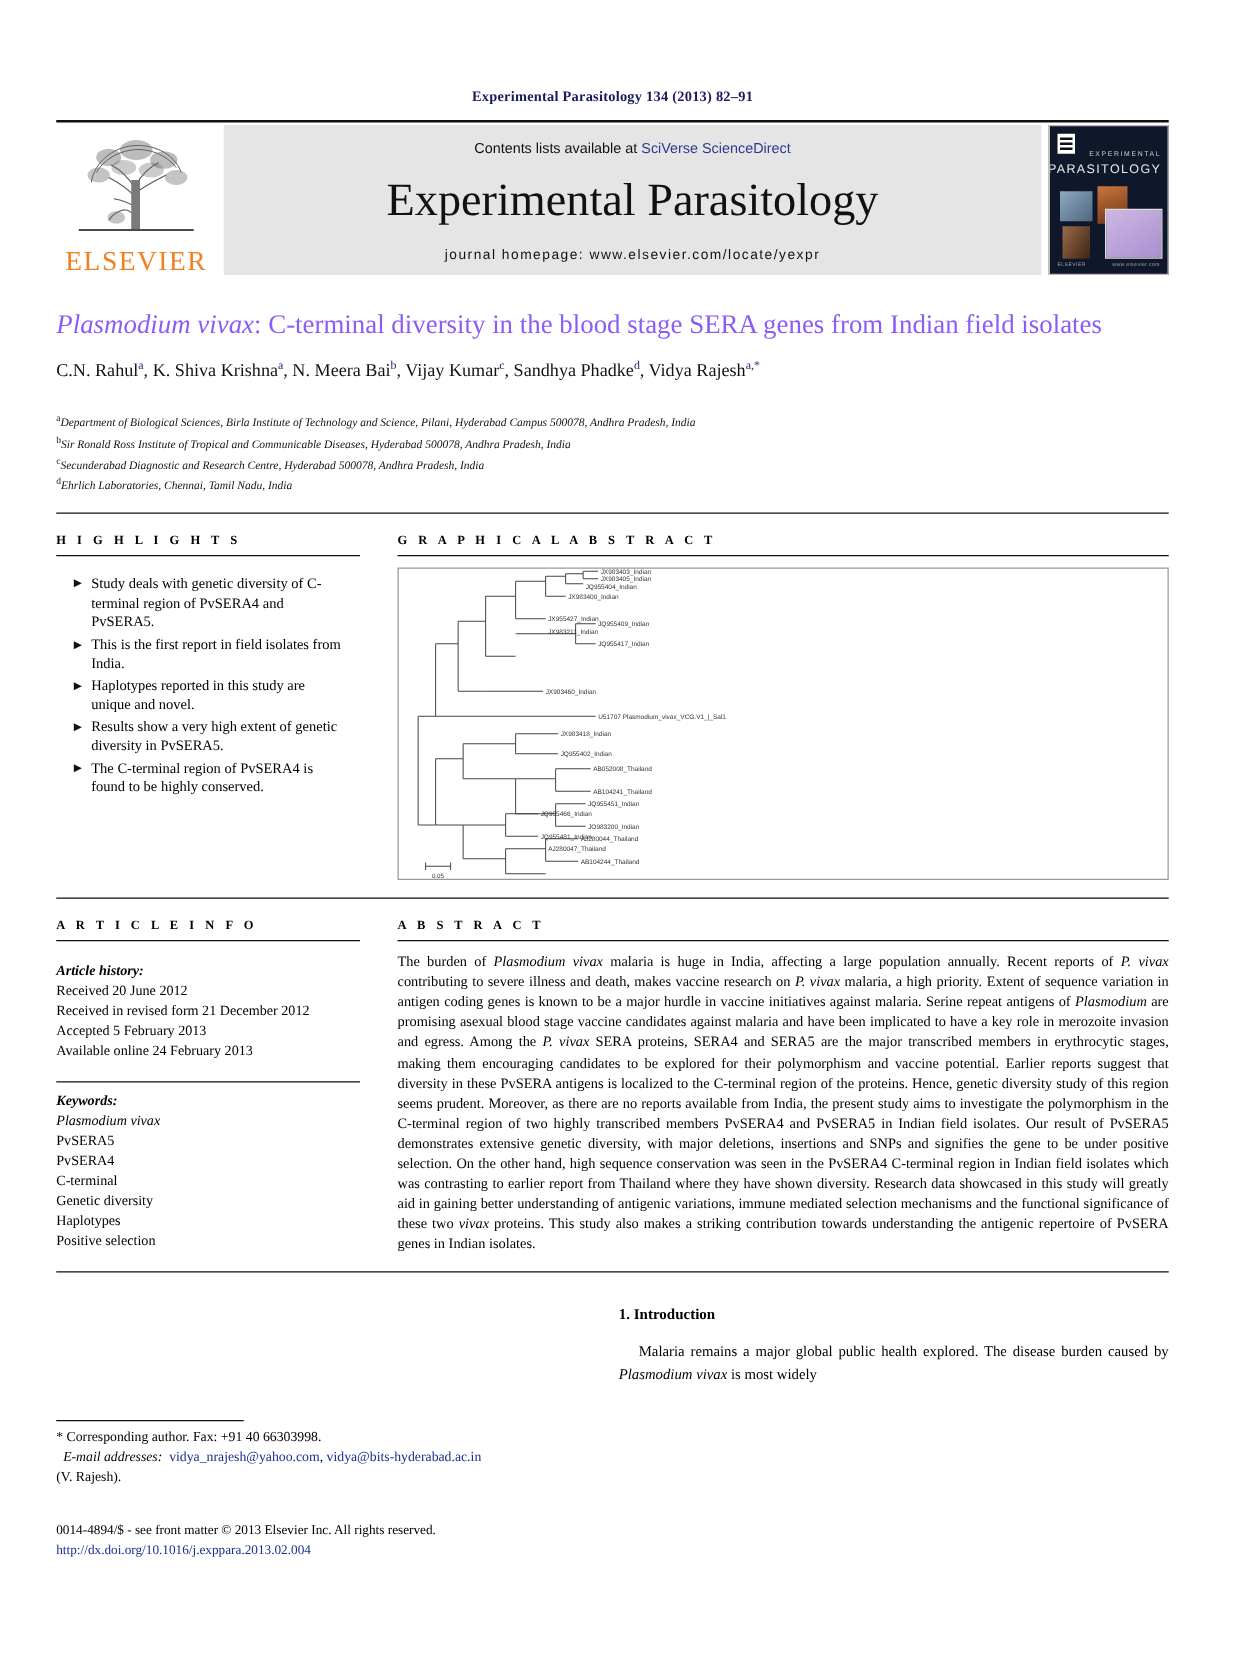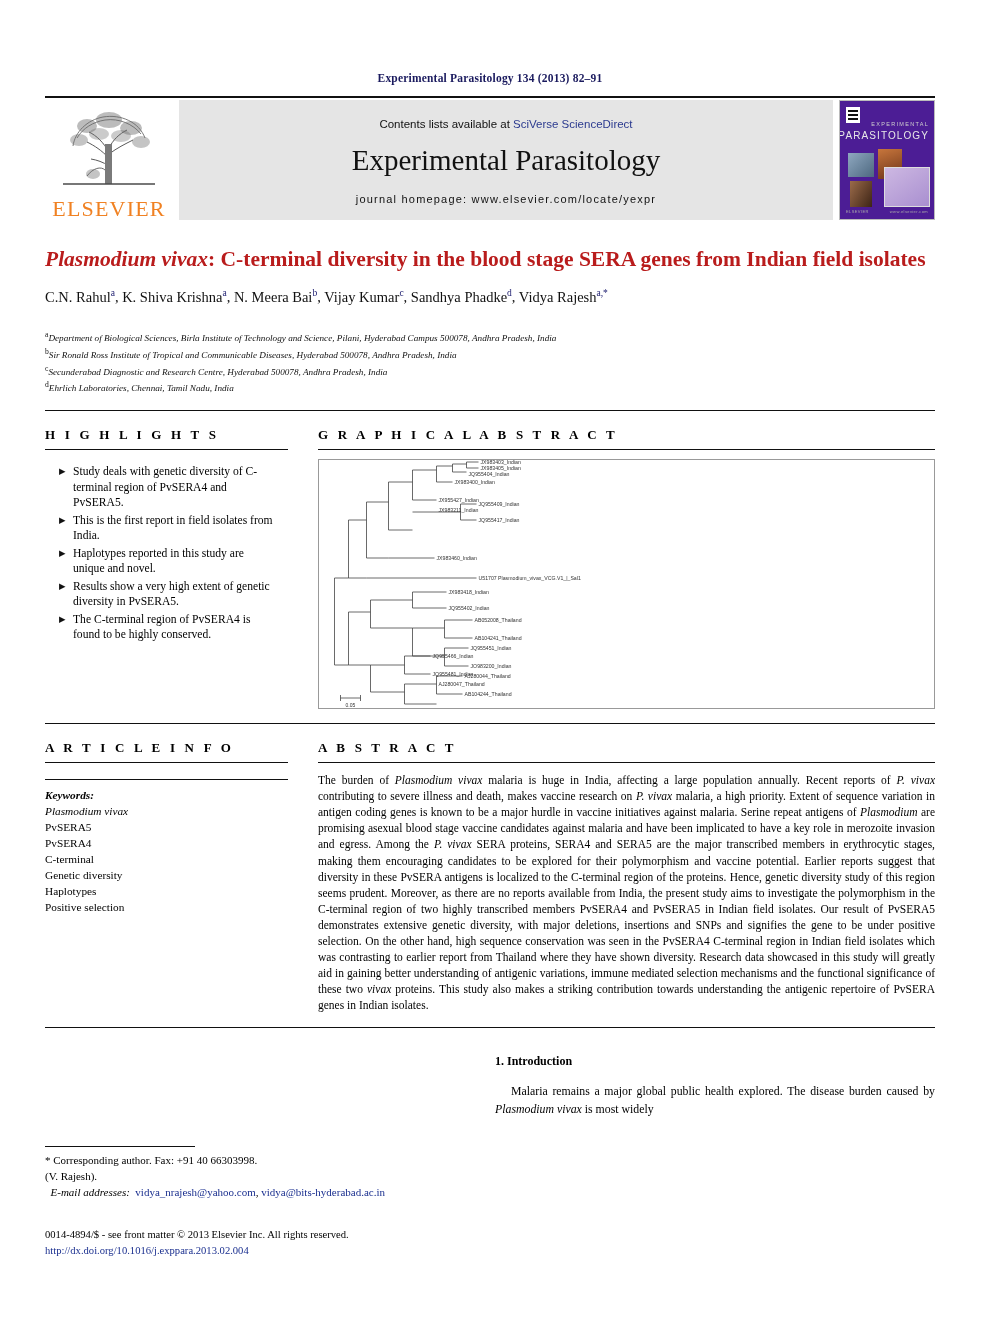--- a/index.html
+++ b/index.html
@@ -46,63 +46,63 @@
   .journal-box {
     flex: 1 1 auto;
     background:#e5e5e5;
     margin: 2px 6px 4px 6px;
     display:flex; flex-direction:column; align-items:center; justify-content:center;
     padding: 6px 0 4px 0;
   }
   .contents-line { font-size: 11.5px; color:#111; font-family:"Liberation Sans",sans-serif; }
   .contents-line .sd { color:#2b3a8f; }
   .journal-title {
-    font-size: 29px; color:#111; margin: 14px 0 16px 0;
+    font-size: 37px; color:#111; margin: 14px 0 16px 0;
     font-family: "Liberation Serif", serif; font-weight: normal;
   }
   .journal-home {
     font-size: 11px; color:#111; letter-spacing: 1.2px;
     font-family:"Liberation Sans",sans-serif;
   }
   .cover-thumb {
     width: 96px; flex:0 0 96px; margin: 2px 0 4px 0;
-    border:1px solid #bbb; background:#4c1d95;
+    border:1px solid #bbb; background:#0f172a;
     position:relative; overflow:hidden;
   }
   .cv-logo { position:absolute; left:6px; top:6px; width:14px; height:16px; background:#fff; }
   .cv-logo:after { content:""; position:absolute; left:2px; top:3px; width:10px; height:2px; background:#111; box-shadow:0 4px 0 #111, 0 8px 0 #111; }
   .cv-t1 { position:absolute; right:5px; top:20px; color:#cfcfcf; font-size:5.5px; letter-spacing:1.3px; font-family:"Liberation Sans",sans-serif;}
   .cv-t2 { position:absolute; right:5px; top:29px; color:#e8e8e8; font-size:10px; letter-spacing:1.1px; font-family:"Liberation Sans",sans-serif;}
   .cv-p1 { position:absolute; left:8px; top:52px; width:26px; height:24px; background:linear-gradient(135deg,#8fa8c0,#4d6880); }
   .cv-p2 { position:absolute; left:38px; top:48px; width:24px; height:30px; background:linear-gradient(160deg,#c8763c,#6b3318); }
   .cv-p3 { position:absolute; left:44px; top:66px; width:46px; height:40px; background:linear-gradient(145deg,#cdb8e2,#a98fd0); border:1px solid #ddd;}
   .cv-p4 { position:absolute; left:10px; top:80px; width:22px; height:26px; background:linear-gradient(120deg,#9b6b4a,#3d2416); }
   .cv-b1 { position:absolute; left:6px; bottom:5px; color:#aaa; font-size:4px; letter-spacing:.4px; font-family:"Liberation Sans",sans-serif;}
   .cv-b2 { position:absolute; right:6px; bottom:5px; color:#aaa; font-size:4px; letter-spacing:.4px; font-family:"Liberation Sans",sans-serif;}
 
   
   .title-block { margin: 22px 45px 0 45px; }
   .art-title {
-    font-size: 21.5px; line-height: 1.28; font-weight: bold;
-    margin: 0 0 14px 0; color:#b91c1c;
+    font-size: 21.5px; line-height: 1.28; font-weight: normal;
+    margin: 0 0 14px 0; color:#8b5cf6;
   }
   .art-title .it { font-style: italic; }
   .authors { font-size: 14.5px; color:#111; margin-bottom: 24px; }
   .authors sup { color:#1a1a6e; font-size: 9.5px; }
   .affil { font-size: 9.2px; font-style: italic; line-height: 1.48; color:#111; }
   .affil sup { font-style: normal; font-size: 7.6px; }
 
   
   .cols { display:flex; margin: 16px 45px 0 45px; }
   .col-left { width: 243px; flex:0 0 243px; }
   .col-gap { width: 30px; flex:0 0 30px; }
   .col-right { flex:1 1 auto; }
 
   .sec-head {
-    font-size: 13px; font-weight:bold; letter-spacing: 3.2px;
+    font-size: 10px; font-weight:bold; letter-spacing: 3.2px;
     font-family:"Liberation Serif", serif;
     padding-bottom: 6px;
     border-bottom: 1.3px solid #111;
     margin-bottom: 9px;
   }
 
   ul.highlights { list-style:none; margin:14px; padding:0; }
   ul.highlights li {
     position:relative; padding-left: 14px; margin-bottom: 2px;
     font-size: 11.6px; line-height: 1.34;
@@ -294,20 +294,27 @@
         </svg>
       </div>
     </div>
   </div>
 
   <div class="bottom-rule"></div>
 
   <div class="cols">
     <div class="col-left">
       <div class="sec-head">A R T I C L E   I N F O</div>
+      <div class="info-block">
+        <div class="lbl">Article history:</div>
+        <div>Received 20 June 2012</div>
+        <div>Received in revised form 21 December 2012</div>
+        <div>Accepted 5 February 2013</div>
+        <div>Available online 24 February 2013</div>
+      </div>
       <div class="kw-block">
         <div class="lbl">Keywords:</div>
         <div class="it">Plasmodium vivax</div>
         <div>PvSERA5</div>
         <div>PvSERA4</div>
         <div>C-terminal</div>
         <div>Genetic diversity</div>
         <div>Haplotypes</div>
         <div>Positive selection</div>
       </div>
@@ -319,26 +326,26 @@
     </div>
   </div>
 
   <div class="bottom-rule"></div>
 
   <div class="bottom">
     <div class="bl">
       <div class="corr-rule"></div>
       <div class="corr">
         <div>* Corresponding author. Fax: +91 40 66303998.</div>
-        <div>(V. Rajesh).</div>
         <div>
           &nbsp;&nbsp;<span class="em">E-mail addresses:</span>&nbsp;
           <span class="link">vidya_nrajesh@yahoo.com</span><span>, </span>
           <span class="link">vidya@bits-hyderabad.ac.in</span>
         </div>
+        <div>(V. Rajesh).</div>
       </div>
       <div class="issn">
         <div>0014-4894/$ - see front matter © 2013 Elsevier Inc. All rights reserved.</div>
         <div class="doi">http://dx.doi.org/10.1016/j.exppara.2013.02.004</div>
       </div>
     </div>
     <div class="bgap"></div>
     <div class="br">
       <div class="intro-h">1. Introduction</div>
       <div class="intro-p" id="intro-p"><span>Malaria remains a major global public health explored. The disease burden caused by </span><span class="it">Plasmodium vivax</span><span> is most widely</span></div>

